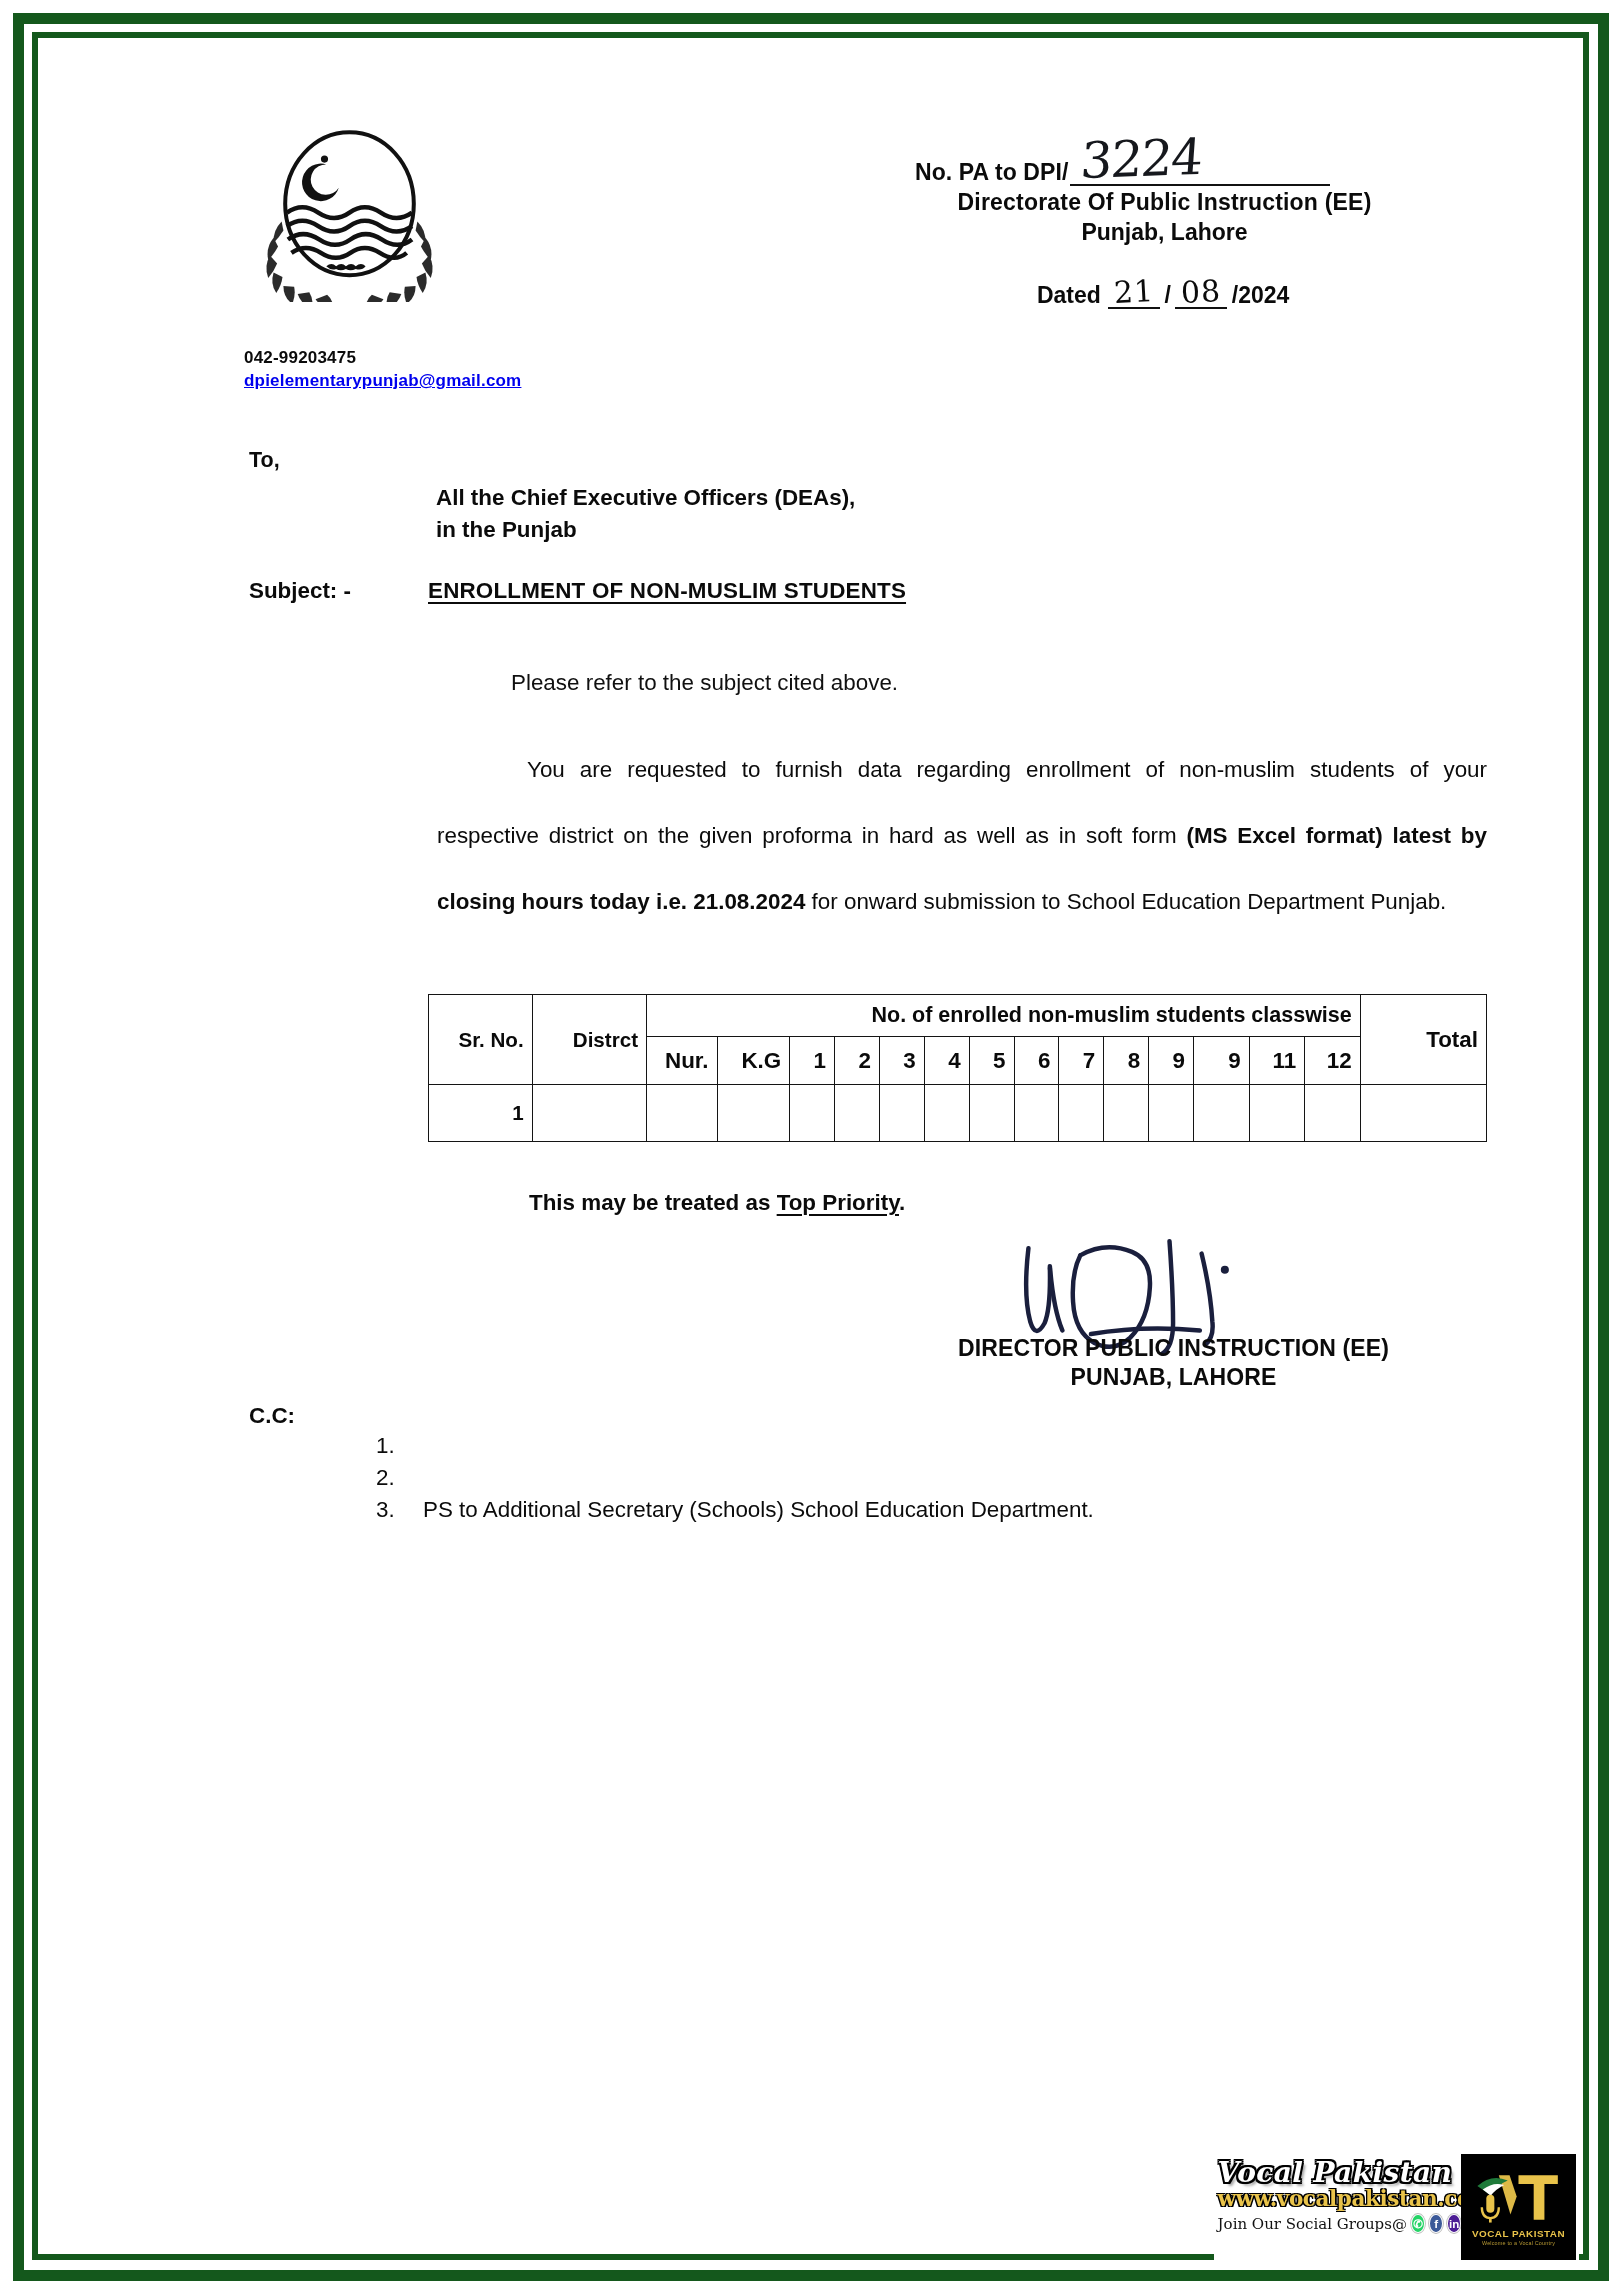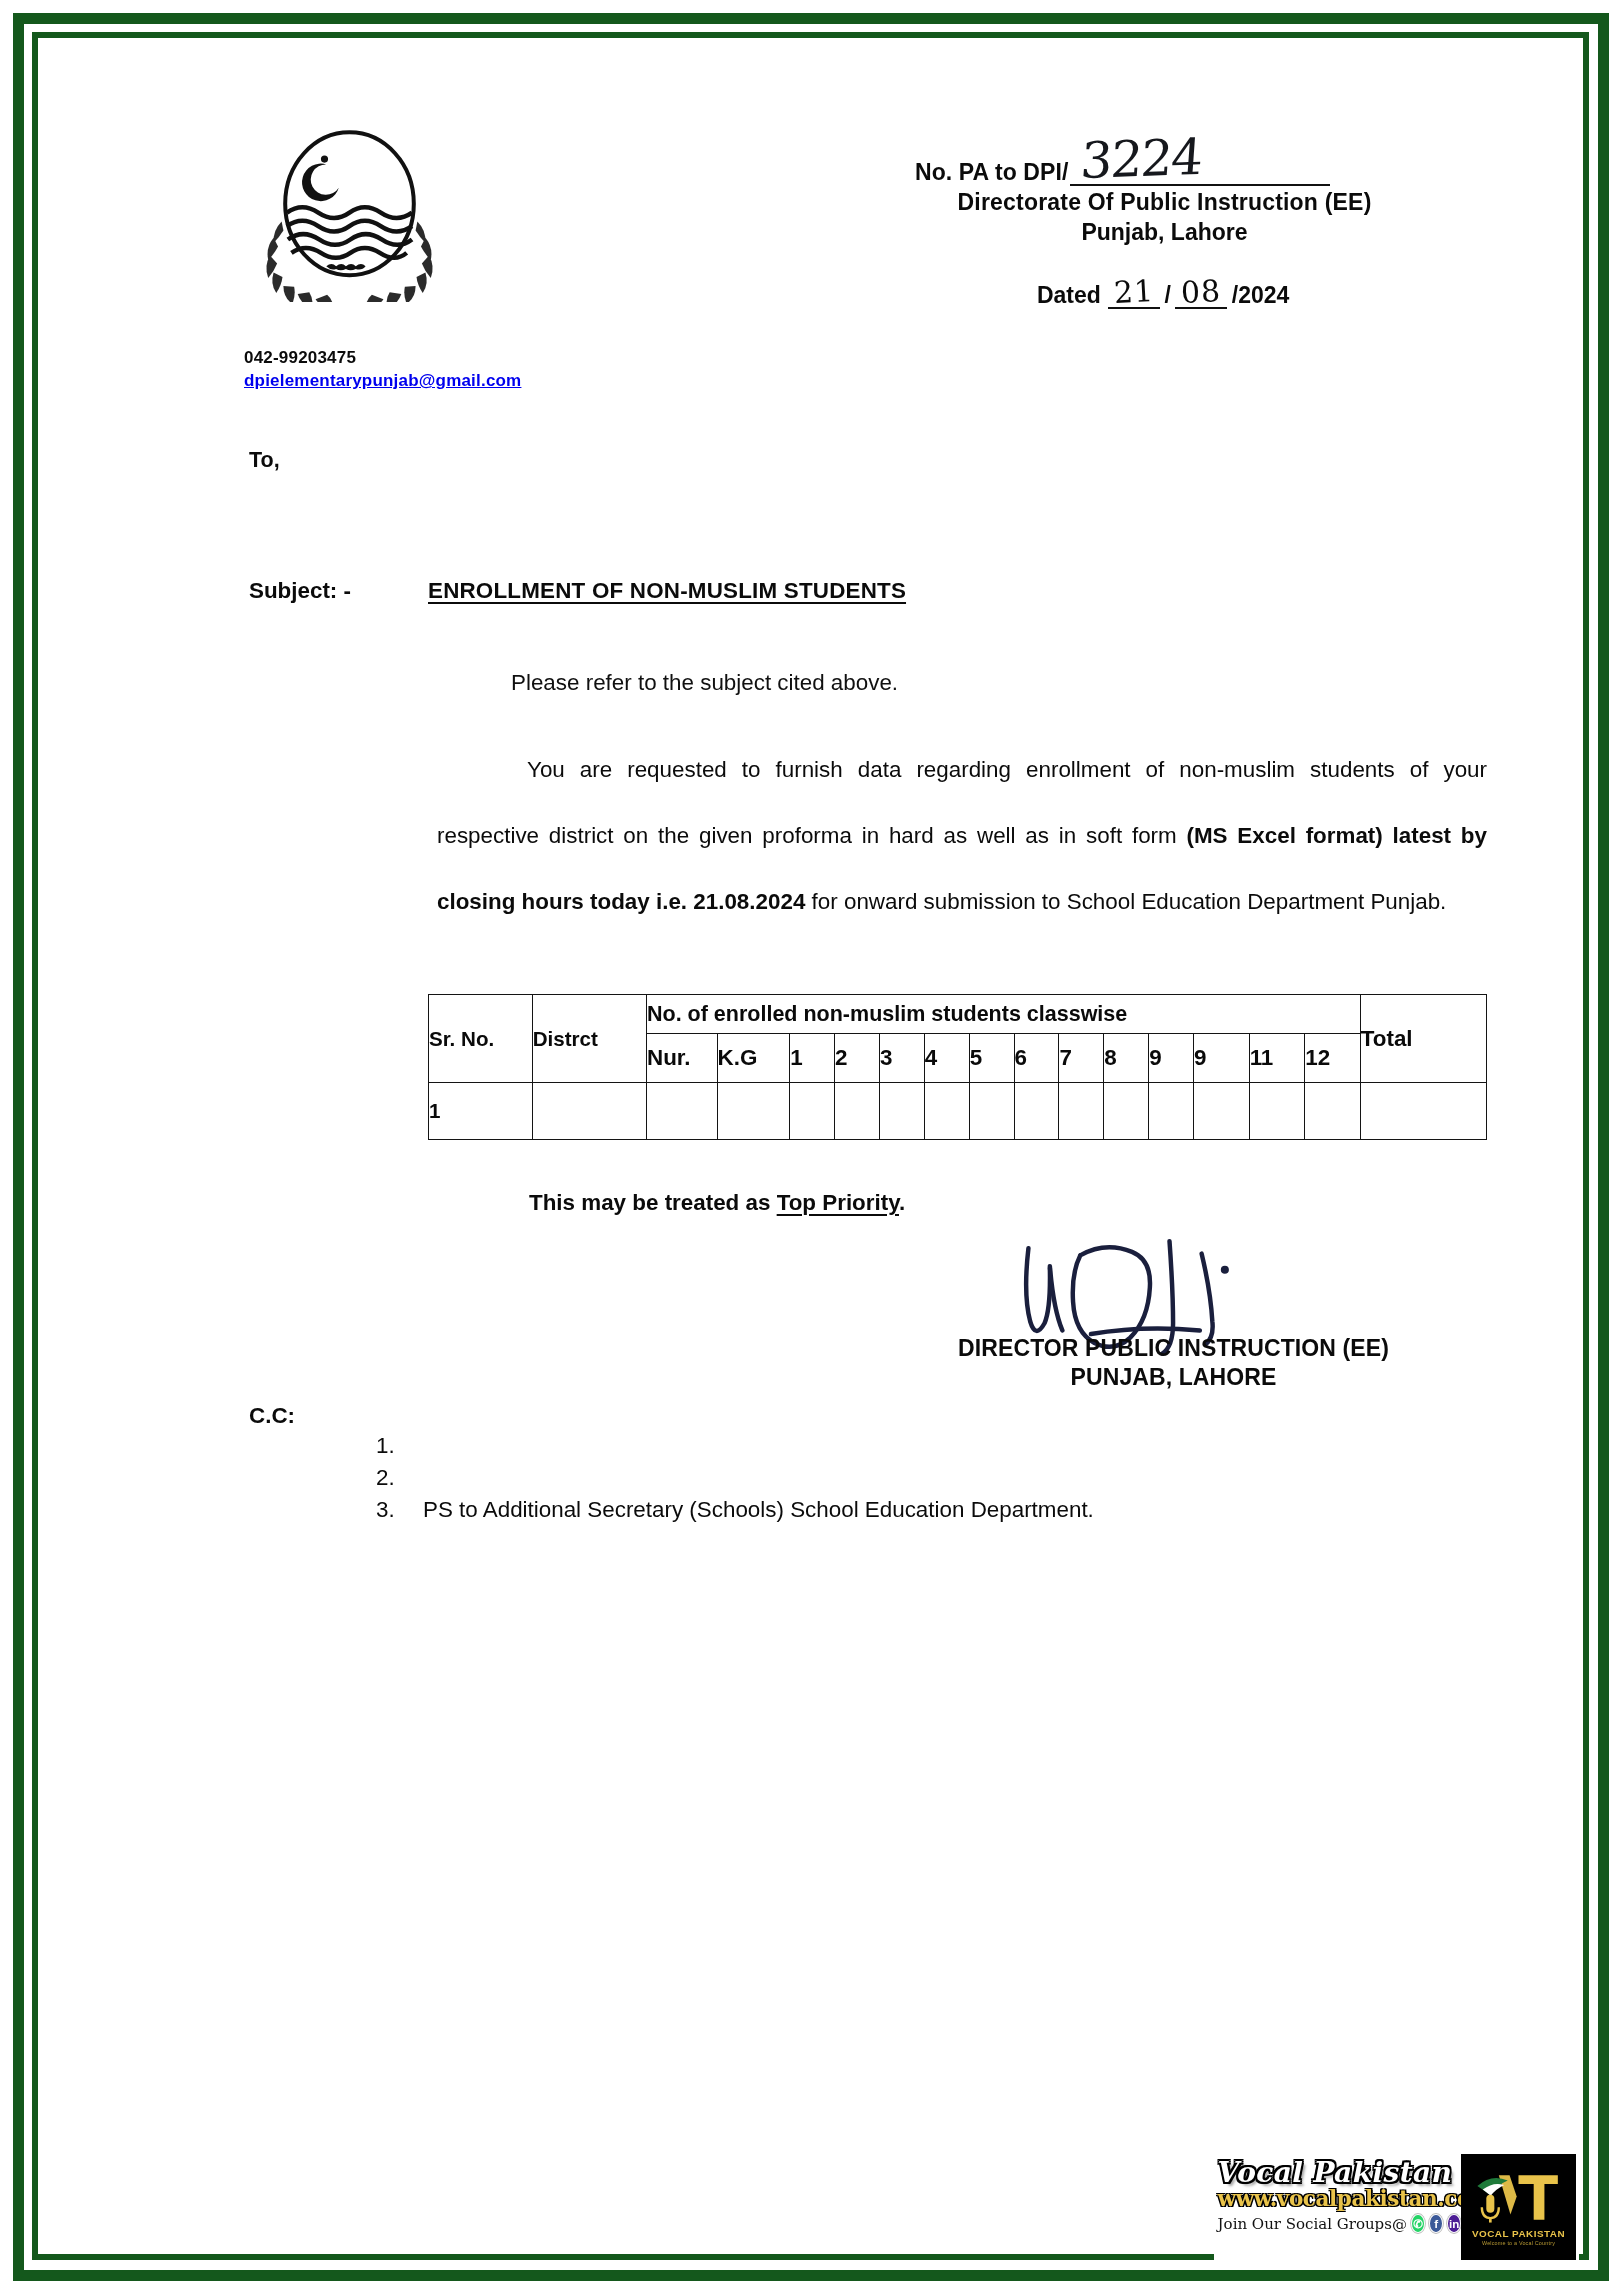--- a/index.html
+++ b/index.html
@@ -182,24 +182,24 @@
   }
   table.proforma {
     border-collapse: collapse;
     width: 100%;
     font-size: 20.6px;
     font-weight: bold;
     color: #0a0a0a;
   }
   table.proforma td, table.proforma th {
     border: 1.8px solid #141414;
-    text-align: left;
+    text-align: right;
     vertical-align: middle;
     font-weight: bold;
-    padding: 0;
+    padding: 8px;
   }
   .th-tall { height: 88px; }
   .th-span { height: 39px; font-size: 21.5px; font-weight: bold; }
   .th-sub  { height: 48px; font-size: 22.4px; }
   .row-h   { height: 57px; }
   .c-sr    { width: 97px; }
   .c-dist  { width: 107px; }
   .c-nur   { width: 66px; }
   .c-kg    { width: 68px; }
   .c-num   { width: 42px; }
@@ -409,20 +409,24 @@
       </span>
       <span class="slash">/</span>
       <span class="date-seg">
         <span>08</span>
       </span>
       <span class="slash">/2024</span>
     </div>
   </div>
 
   <div class="to-label">To,</div>
+  <div class="addressee">
+    <div>All the Chief Executive Officers (DEAs),</div>
+    <div>in the Punjab</div>
+  </div>
 
   <div class="subject-label">Subject: -</div>
   <div class="subject-text">ENROLLMENT OF NON-MUSLIM STUDENTS</div>
 
   <div class="para p1">Please refer to the subject cited above.</div>
 
   <div class="body-block">
     <span class="indent"></span><span>You are requested to furnish data regarding enrollment of non-muslim students of your respective district on the given proforma in hard as well as in soft form </span><b>(MS Excel format) latest by closing hours today i.e. 21.08.2024</b><span> for onward submission to School Education Department Punjab.</span>
   </div>
 

